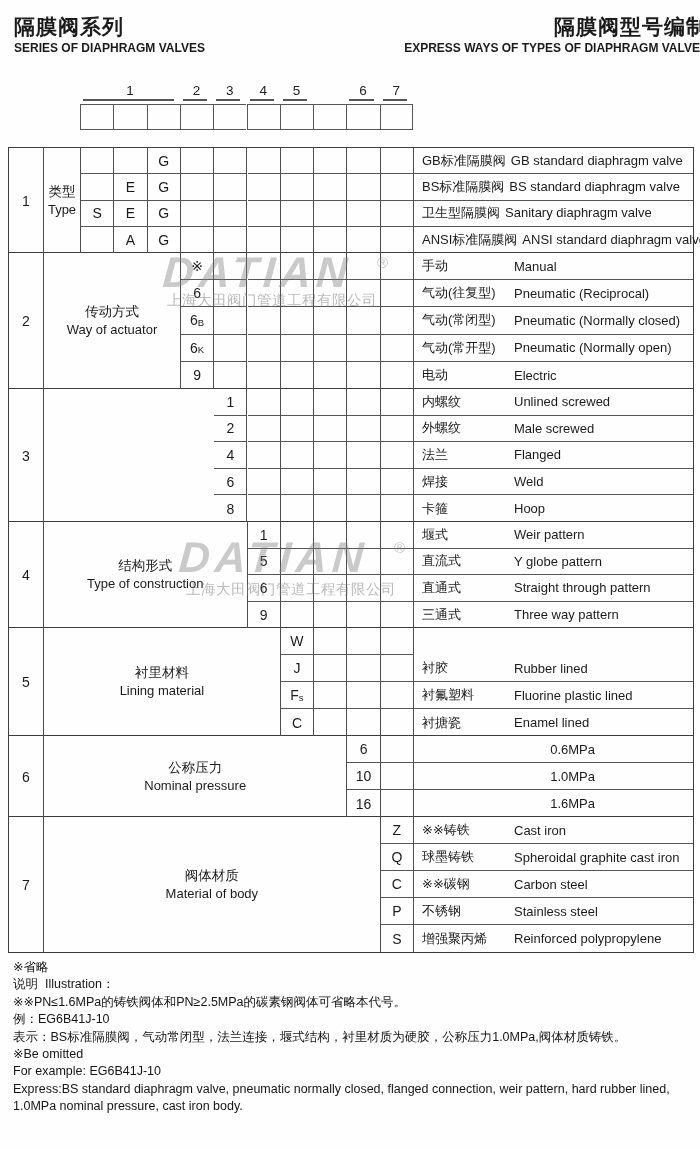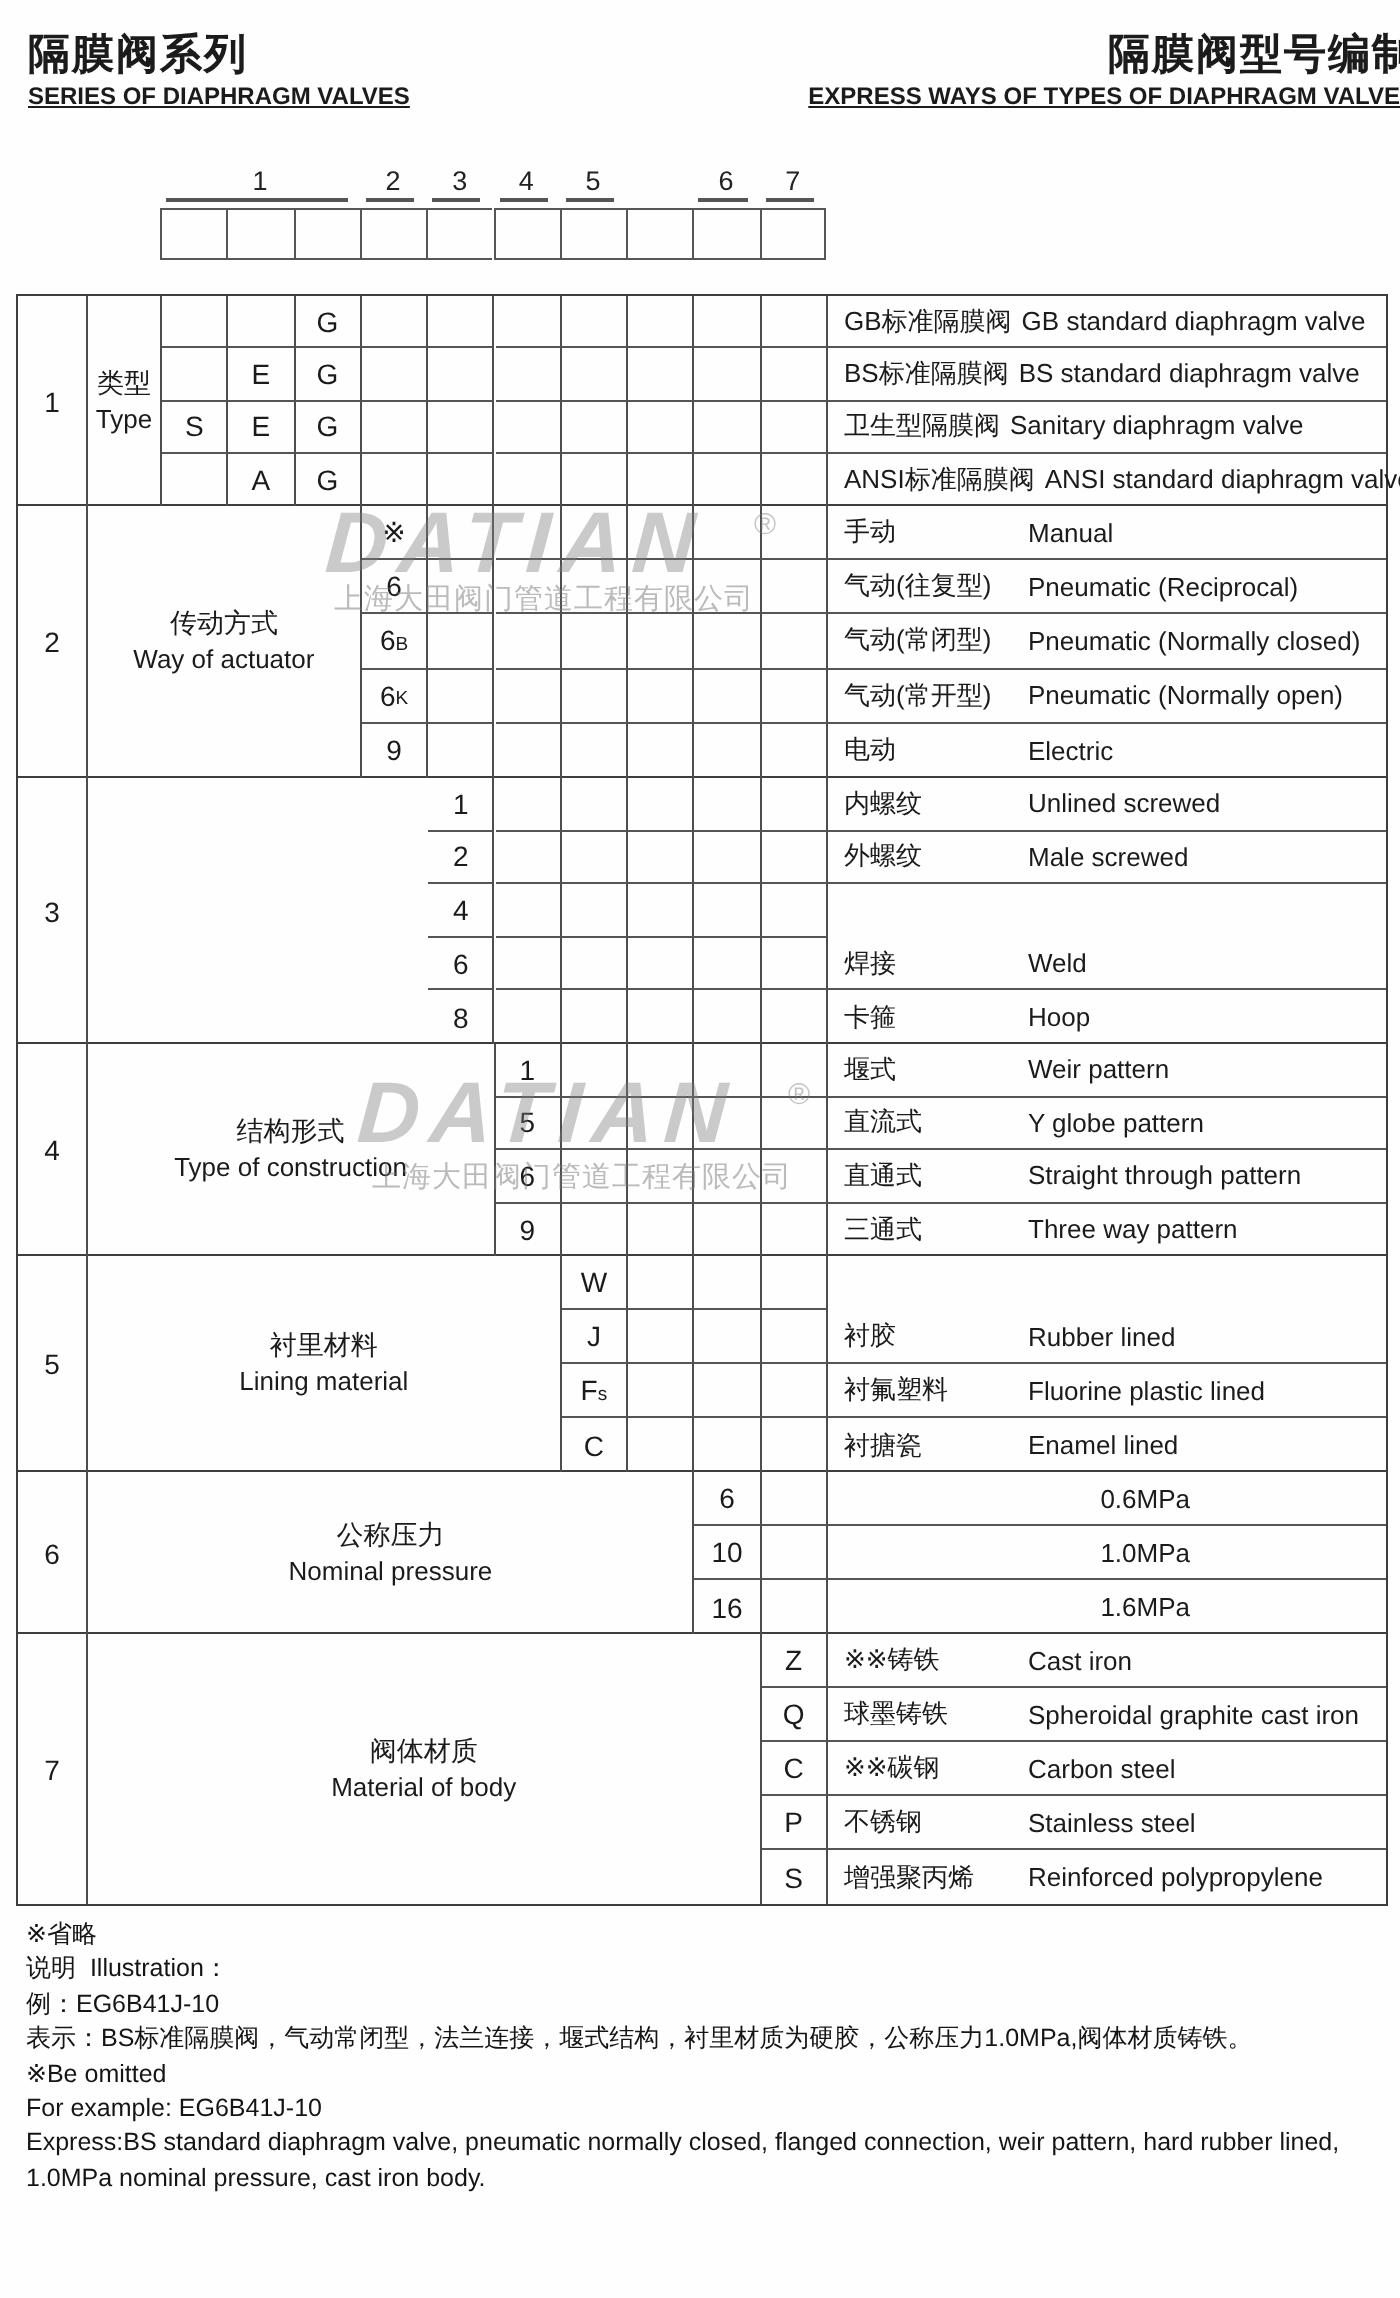--- a/index.html
+++ b/index.html
@@ -4,21 +4,21 @@
 <style>
   html,body{margin:0;padding:0;background:#ffffff;}
   #page{
     position:relative;width:700px;height:1149px;background:#fefefe;
     font-family:"Liberation Sans","DejaVu Sans",sans-serif;color:#1b1b1b;
     overflow:hidden;
     padding-left:16px;
   }
   
   .title-zh{position:absolute;font-weight:bold;font-size:21px;letter-spacing:1px;top:13px;}
-  .title-en{position:absolute;font-weight:bold;font-size:12px;top:41px;text-decoration:underline;}
+  .title-en{position:absolute;font-weight:bold;font-size:12px;top:41px;}
   #title-left-zh{left:14px;}
   #title-left-en{left:14px;}
   #title-right-zh{right:8px;text-align:right;}
   #title-right-en{right:8px;text-align:right;}
   
   .pos-label{position:absolute;top:83px;text-align:center;font-size:13.5px;color:#222;}
   .pos-underline{position:absolute;top:99px;height:2px;background:#555;}
   .model-box{position:absolute;top:104px;height:26px;border:1px solid #565656;border-right:none;box-sizing:border-box;background:transparent;}
   .model-box.last{border-right:1px solid #565656;}
   
@@ -273,20 +273,24 @@
           <span class="en">Male screwed</span>
         </div>
         <div class="cell br bb" style="left: 205.2px; top: 53.2px; width: 33.3px; height: 26.6px;">
           <span class="code-main">4</span>
         </div>
         <div class="cell br bb" style="left: 238.5px; top: 53.2px; width: 33.3px; height: 26.6px;"></div>
         <div class="cell br bb" style="left: 271.8px; top: 53.2px; width: 33.3px; height: 26.6px;"></div>
         <div class="cell br bb" style="left: 305.1px; top: 53.2px; width: 33.3px; height: 26.6px;"></div>
         <div class="cell br bb" style="left: 338.4px; top: 53.2px; width: 33.3px; height: 26.6px;"></div>
         <div class="cell br bb" style="left: 371.7px; top: 53.2px; width: 33.3px; height: 26.6px;"></div>
+        <div class="cell desc-cell bb" style="left: 405px; top: 53.2px; width: 279px; height: 26.6px;">
+          <span class="zh">法兰</span>
+          <span class="en">Flanged</span>
+        </div>
         <div class="cell br bb" style="left: 205.2px; top: 79.8px; width: 33.3px; height: 26.6px;">
           <span class="code-main">6</span>
         </div>
         <div class="cell br bb" style="left: 238.5px; top: 79.8px; width: 33.3px; height: 26.6px;"></div>
         <div class="cell br bb" style="left: 271.8px; top: 79.8px; width: 33.3px; height: 26.6px;"></div>
         <div class="cell br bb" style="left: 305.1px; top: 79.8px; width: 33.3px; height: 26.6px;"></div>
         <div class="cell br bb" style="left: 338.4px; top: 79.8px; width: 33.3px; height: 26.6px;"></div>
         <div class="cell br bb" style="left: 371.7px; top: 79.8px; width: 33.3px; height: 26.6px;"></div>
         <div class="cell desc-cell bb" style="left: 405px; top: 79.8px; width: 279px; height: 26.6px;">
           <span class="zh">焊接</span>
@@ -468,20 +472,21 @@
         <div class="cell desc-cell" style="left: 405px; top: 108px; width: 279px; height: 27px;">
           <span class="zh">增强聚丙烯</span>
           <span class="en">Reinforced polypropylene</span>
         </div>
       </div>
     </div>
 
   <div id="footer">
     <div class="footer-line">※省略</div>
     <div class="footer-line">说明  Illustration：</div>
+    <div class="footer-line">※※PN≤1.6MPa的铸铁阀体和PN≥2.5MPa的碳素钢阀体可省略本代号。</div>
     <div class="footer-line">例：EG6B41J-10</div>
     <div class="footer-line">表示：BS标准隔膜阀，气动常闭型，法兰连接，堰式结构，衬里材质为硬胶，公称压力1.0MPa,阀体材质铸铁。</div>
     <div class="footer-line">※Be omitted</div>
     <div class="footer-line">For example: EG6B41J-10</div>
     <div class="footer-line">Express:BS standard diaphragm valve, pneumatic normally closed, flanged connection, weir pattern, hard rubber lined, 1.0MPa nominal pressure, cast iron body.</div>
   </div>
 
 </div>
 
 </body></html>

